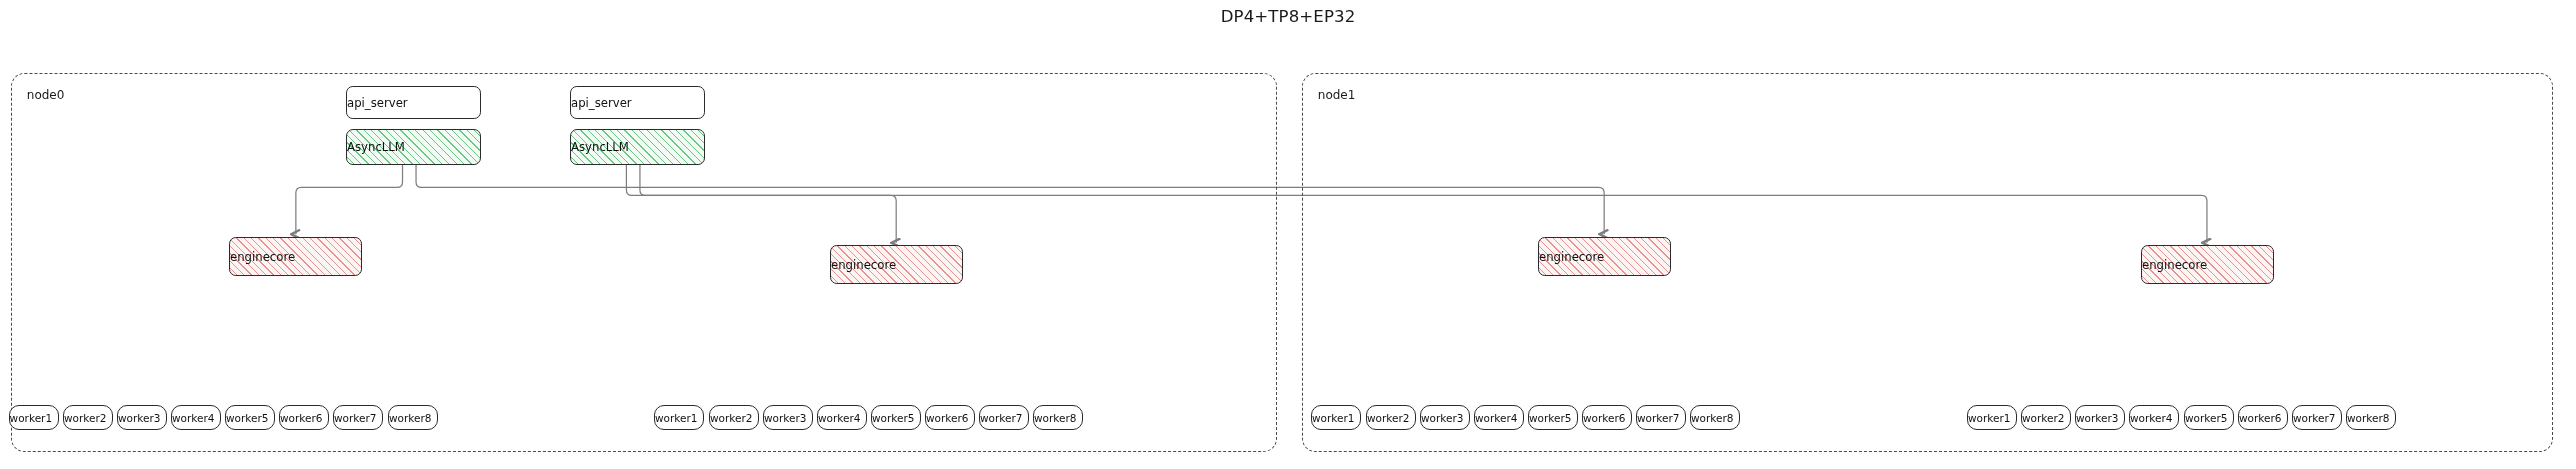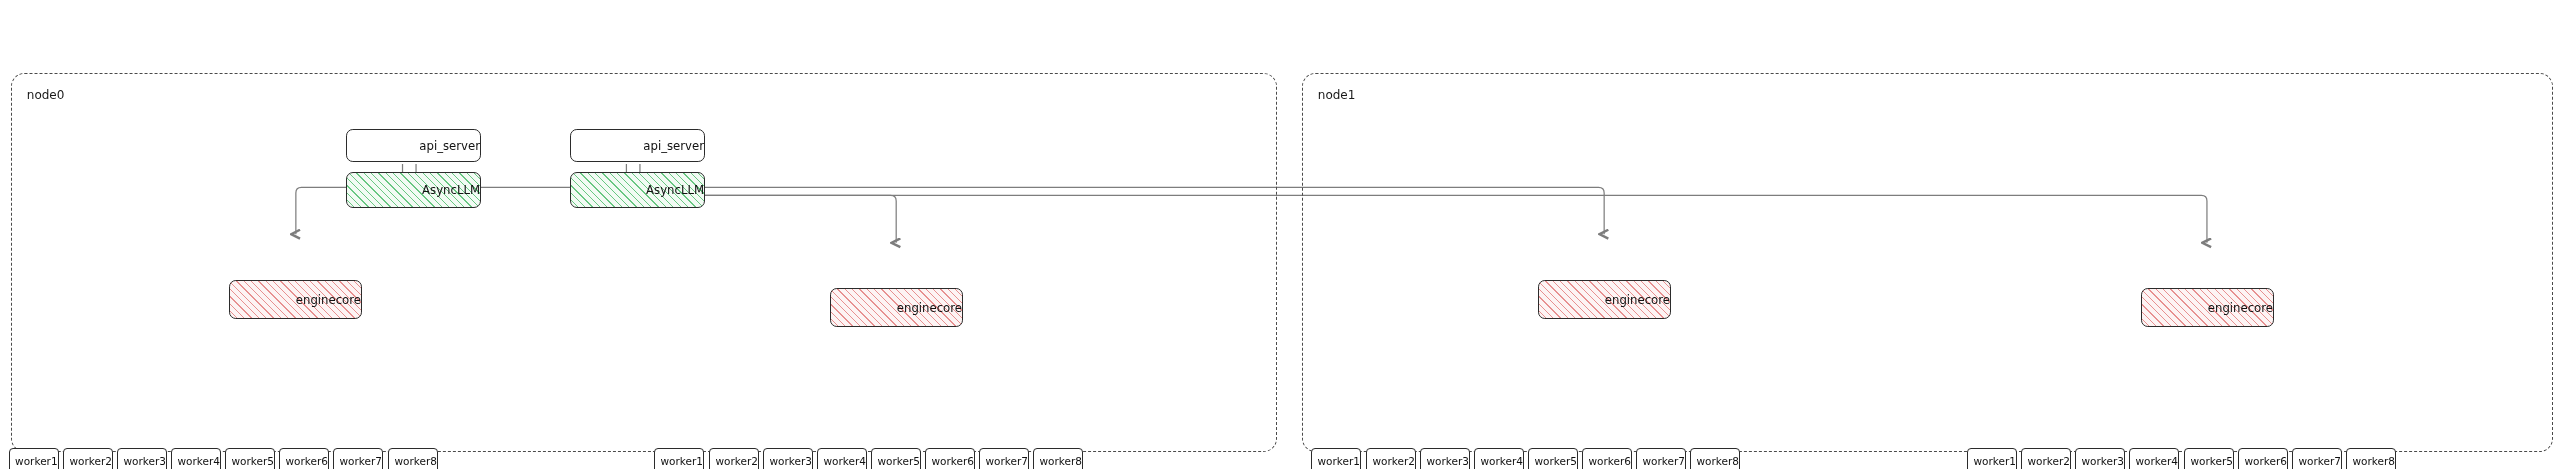--- a/index.html
+++ b/index.html
@@ -54,27 +54,26 @@
   }
 
   
   .box {
     position: absolute;
     box-sizing: border-box;
     border: 1.4px solid #2b2b2b;
     border-radius: 5.5px;
     display: flex;
     align-items: center;
-    justify-content: flex-end;
+    justify-content: flex-start;
     font-size: 11.7px;
     color: #111111;
     background: #ffffff;
     white-space: nowrap;
     font-family: "DejaVu Sans", sans-serif;
-    margin-top: 43px;
   }
 
   .box.api-server {
     background: #ffffff;
     border-radius: 6.8px;
   }
 
   
   .box.asyncllm {
     background-color: #f2fbf4;
@@ -96,21 +95,21 @@
         rgba(226, 120, 120, 0.0) 0px,
         rgba(226, 120, 120, 0.0) 4.3px,
         rgba(226, 120, 120, 0.8) 4.3px,
         rgba(226, 120, 120, 0.8) 5.2px
     );
     border-radius: 6.8px;
   }
 
   .box.worker {
     font-size: 10.5px;
-    border-radius: 4px;
+    border-radius: 10px;
     border-width: 1.2px;
     background: #ffffff;
   }
 
   
   #connectors {
     position: absolute;
     top: 0;
     left: 0;
     width: 2576px;
@@ -121,20 +120,21 @@
     fill: none;
     stroke: #7d7d7d;
     stroke-width: 2;
   }
 </style>
 </head>
 <body>
 
 <div id="stage">
 
+  <div class="diagram-title">DP4+TP8+EP32</div>
 
   <svg id="connectors" viewBox="0 0 4188 763" preserveAspectRatio="none">
     <defs>
       <marker id="arrowhead" markerWidth="9" markerHeight="9" refX="4.2" refY="4.2" orient="auto" markerUnits="strokeWidth">
         <path d="M0.6,0.8 L4.2,8.0 L7.8,0.8" fill="none" stroke="#7d7d7d" stroke-width="1.1"></path>
       </marker>
     </defs>
     <g id="connector-paths">
         <path d="M 654.4 267 L 654.4 296 Q 654.4 305 645.4 305 L 490 305 Q 481 305 481 314 L 481 381" marker-end="url(#arrowhead)"></path>
         <path d="M 676.4 267 L 676.4 296 Q 676.4 305 685.4 305 L 2599 305 Q 2608 305 2608 314 L 2608 381" marker-end="url(#arrowhead)"></path>

